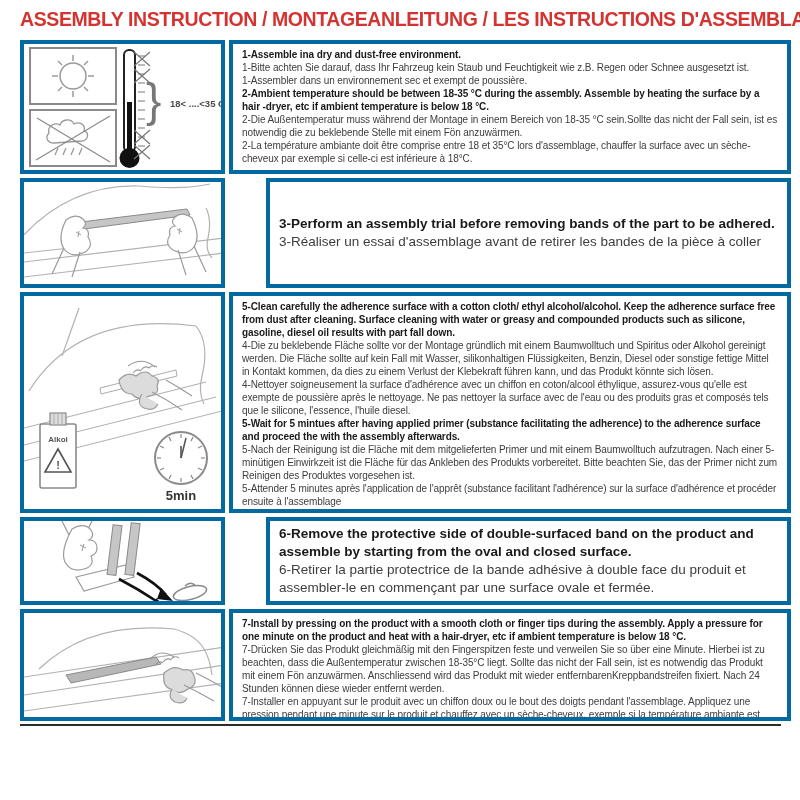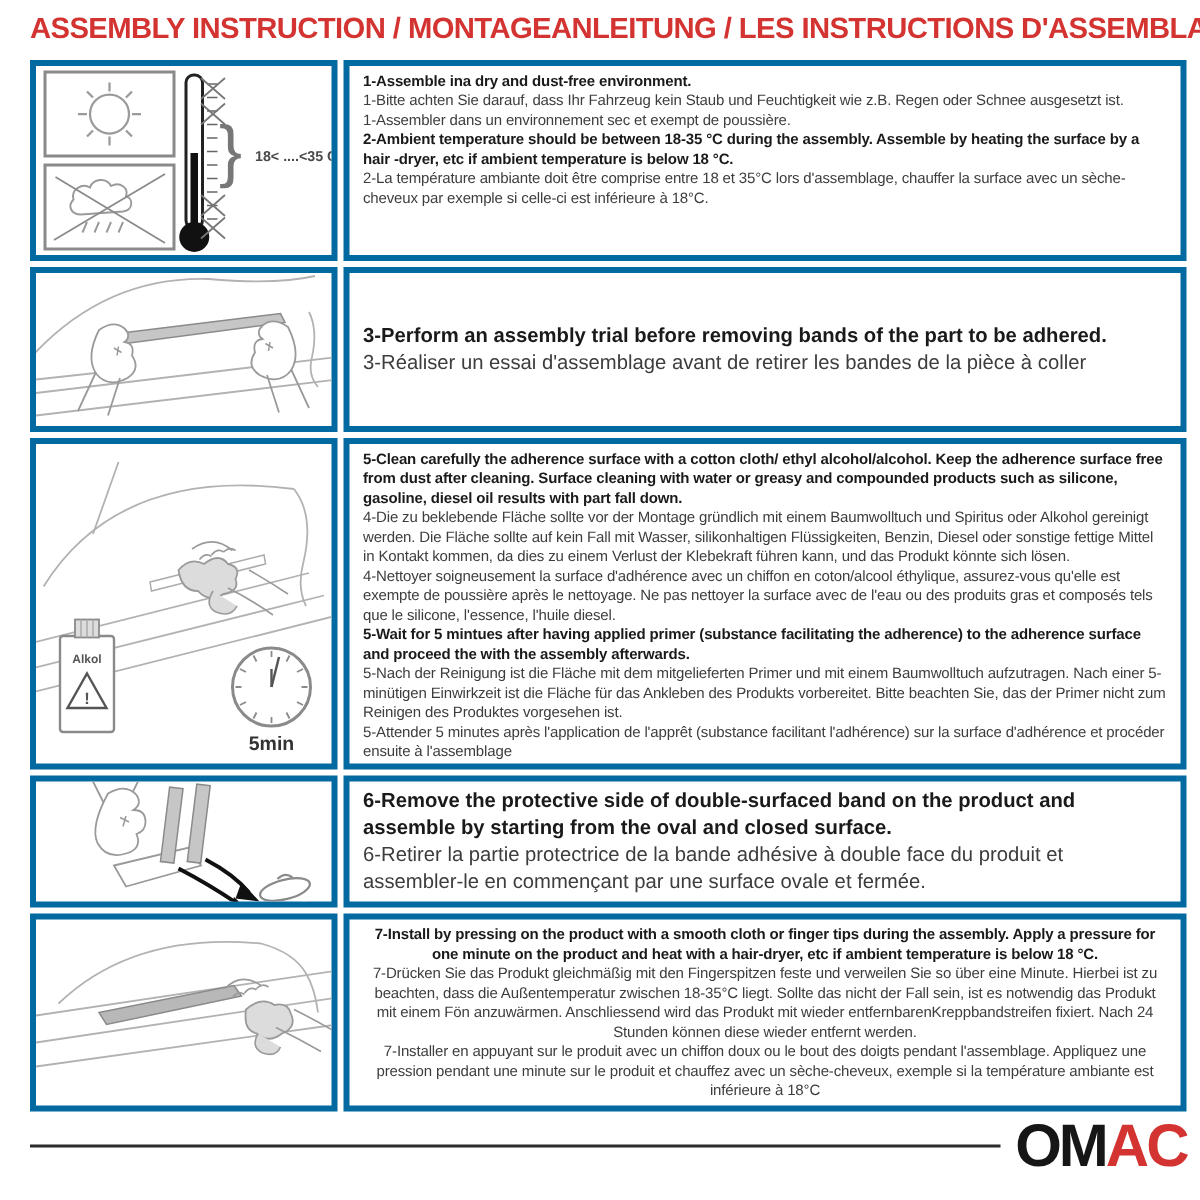--- a/index.html
+++ b/index.html
@@ -6,21 +6,21 @@
   html,body { width:800px; height:800px; background:#fff; overflow:hidden;
               font-family:"Liberation Sans", sans-serif; }
   .page { width:800px; height:800px; padding:8px 9px 0 20px; }
   .title { color:#d43431; font-weight:800; font-size:19.5px; letter-spacing:-0.4px;
            text-align:center; white-space:nowrap; margin-bottom:9px; }
   .rows { display:flex; flex-direction:column; gap:4px; }
   .row { display:flex; gap:4px; }
   .cell { border:4px solid #0369a1; background:#fff; }
   .ill { width:205px; flex:0 0 205px; overflow:hidden; }
   .txt { flex:1; padding:4px 9px; overflow:hidden; }
-  .txt.vcenter { display:flex; flex-direction:column; justify-content:center; }
+  .txt.vcenter { display:flex; flex-direction:column; justify-content:center;margin-left:37px; }
   .item + .item { margin-top:0; }
   .t-en { font-weight:bold; color:#1a1a1a; }
   .t-de, .t-fr { font-weight:normal; color:#3d3d3d; }
   .small p { font-size:10px; line-height:1.3; letter-spacing:-0.1px; }
   .big p { font-size:13.5px; line-height:1.32; }
   svg text { font-family:"Liberation Sans", sans-serif; }
   .footer { display:flex; align-items:center; margin-top:3px; }
   .footer-line { flex:1; border-top:2.5px solid #2b2b2b; height:0; margin-right:10px; }
   .logo { font-size:40px; font-weight:900; letter-spacing:-2px; line-height:1;
           white-space:nowrap; }
@@ -103,20 +103,21 @@
         </svg>
       </div>
       <div class="cell txt small">
         <div class="item">
           <p class="t-en">1-Assemble ina dry and dust-free environment.</p>
           <p class="t-de">1-Bitte achten Sie darauf, dass Ihr Fahrzeug kein Staub und Feuchtigkeit wie z.B. Regen oder Schnee ausgesetzt ist.</p>
           <p class="t-fr">1-Assembler dans un environnement sec et exempt de poussière.</p>
         </div>
         <div class="item">
           <p class="t-en">2-Ambient temperature should be between 18-35 °C  during the assembly. Assemble by heating the surface by a hair -dryer, etc if ambient temperature is below 18 °C.</p>
+          <p class="t-de">2-Die Außentemperatur muss während der Montage in einem Bereich von 18-35 °C  sein.Sollte das nicht der Fall sein, ist es notwendig die zu beklebende Stelle mit einem Fön anzuwärmen.</p>
           <p class="t-fr">2-La température ambiante doit être comprise entre 18 et 35°C lors d'assemblage, chauffer la surface avec un sèche-cheveux par exemple si celle-ci est inférieure à 18°C.</p>
         </div>
       </div>
     </div>
 
     <div class="row" style="height:110px;">
       <div class="cell ill">
         <svg width="201" height="106" viewBox="0 0 201 106">
           <g fill="none" stroke="#b2b2b2" stroke-width="1.2">
             <path d="M-5,58 Q45,2 115,4 Q160,8 186,2"></path>
@@ -248,21 +249,21 @@
         </svg>
       </div>
       <div class="cell txt big vcenter">
         <div class="item">
           <p class="t-en">6-Remove the protective side of double-surfaced band on the product and assemble by starting from the oval and closed surface.</p>
           <p class="t-fr">6-Retirer la partie protectrice de la bande adhésive à double face du produit et assembler-le en commençant par une surface ovale et fermée.</p>
         </div>
       </div>
     </div>
 
-    <div class="row" style="height:132px;text-align:center;">
+    <div class="row" style="height:112px;">
       <div class="cell ill">
         <svg width="201" height="108" viewBox="0 0 201 108">
           <g fill="none" stroke="#b2b2b2" stroke-width="1.2">
             <path d="M15,56 Q65,8 150,16"></path>
             <path d="M150,16 q22,6 30,20 q6,10 8,26"></path>
             <line x1="0" y1="64" x2="201" y2="34"></line>
             <line x1="0" y1="82" x2="201" y2="52"></line>
             <line x1="0" y1="98" x2="201" y2="70"></line>
           </g>
           <polygon points="42,62 132,44 137,51 47,70" fill="#b8b8b8" stroke="#8a8a8a" stroke-width="1"></polygon>
@@ -280,18 +281,15 @@
           <p class="t-de">7-Drücken Sie das Produkt gleichmäßig mit den Fingerspitzen feste und verweilen Sie so über eine Minute. Hierbei ist zu beachten, dass die Außentemperatur zwischen 18-35°C liegt. Sollte das nicht der Fall sein, ist es notwendig das Produkt mit einem Fön anzuwärmen. Anschliessend wird das Produkt mit wieder entfernbarenKreppbandstreifen fixiert. Nach 24 Stunden können diese wieder entfernt werden.</p>
           <p class="t-fr">7-Installer en appuyant sur le produit avec un chiffon doux ou le bout des doigts pendant l'assemblage. Appliquez une pression pendant une minute sur le produit et chauffez avec un sèche-cheveux, exemple si la température ambiante est inférieure à 18°C</p>
         </div>
       </div>
     </div>
 
   </div>
 
   <div class="footer">
     <div class="footer-line"></div>
-    <div class="logo">
-      <span class="blk">OM</span><span class="red">AC</span>
-    </div>
   </div>
 
 </div>
 
 </body></html>

